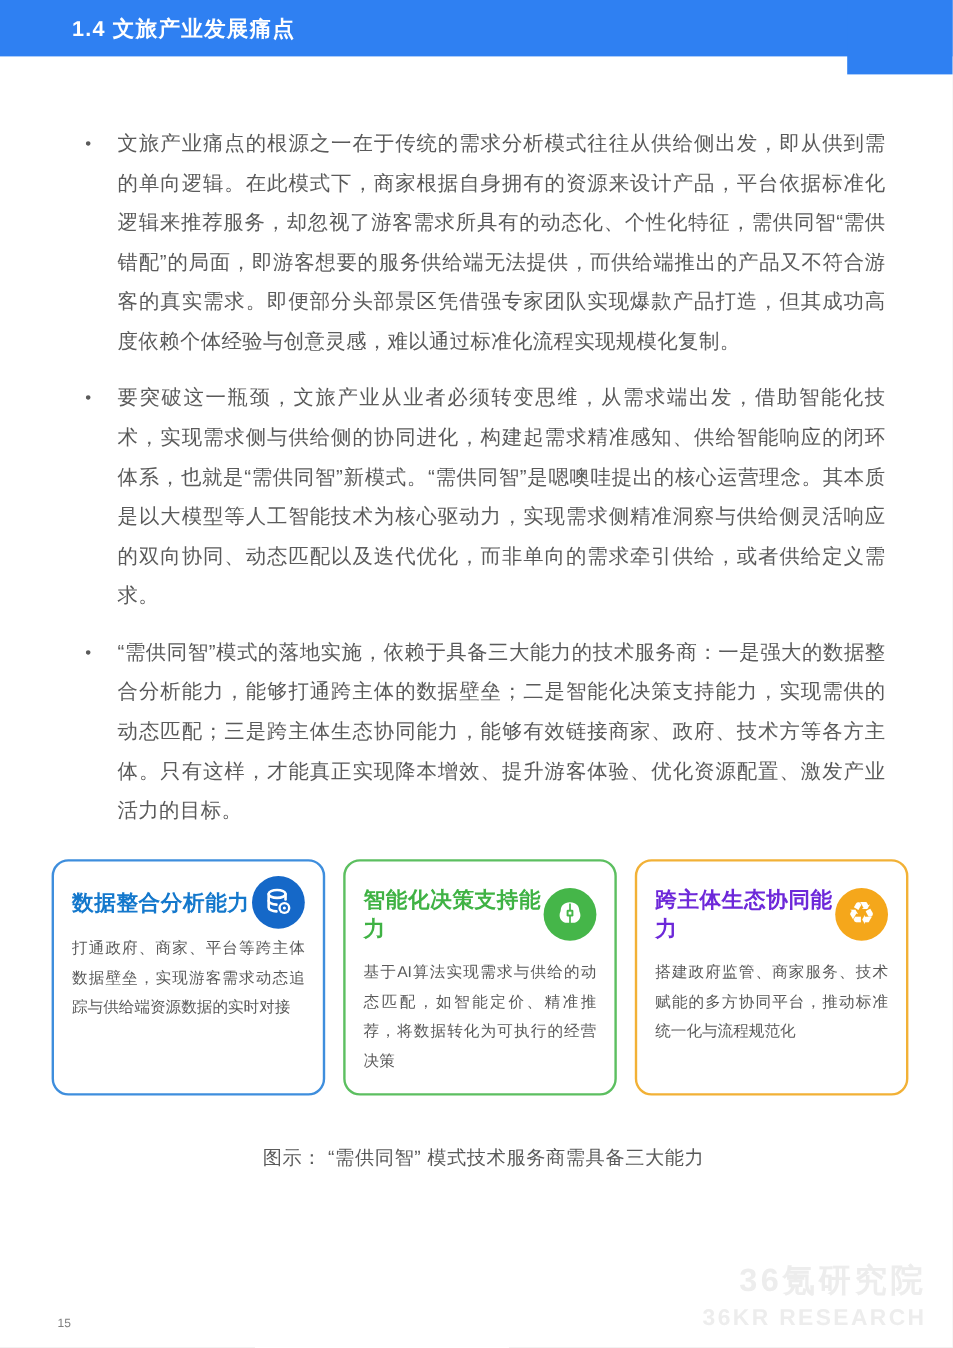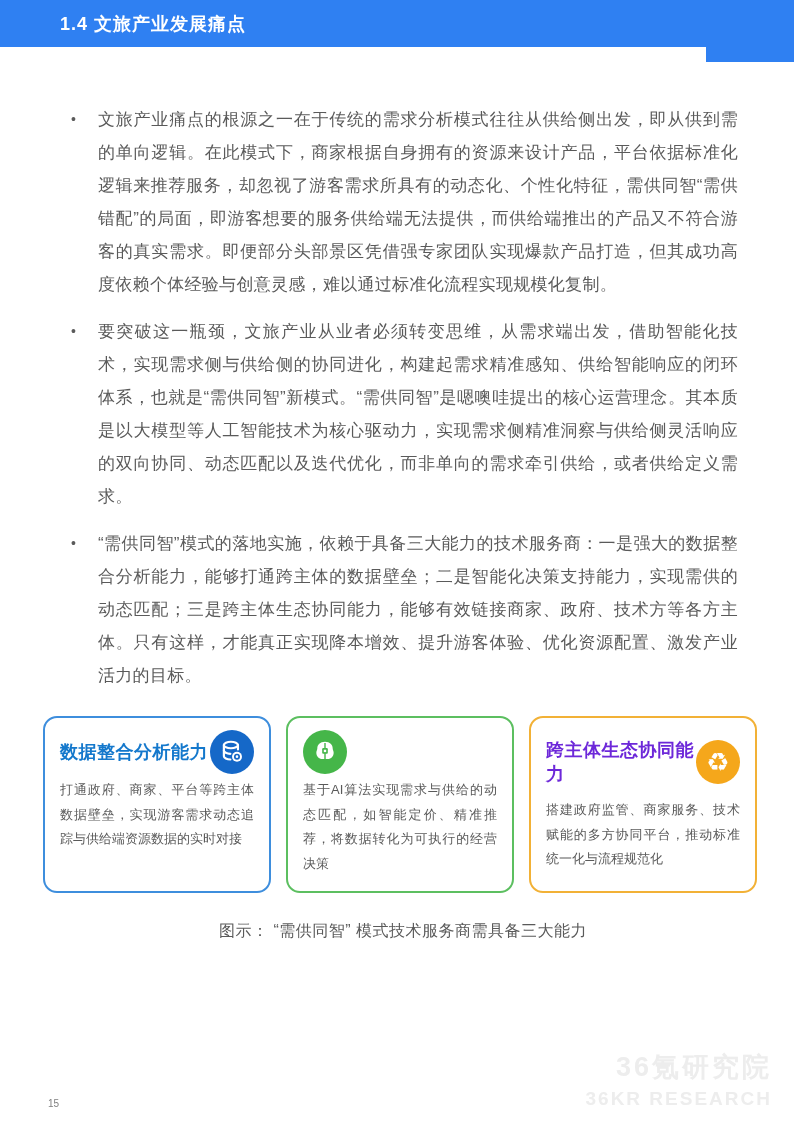--- a/index.html
+++ b/index.html
@@ -26,21 +26,21 @@
   .card{flex:1;box-sizing:border-box;border:2px solid;border-radius:14px;background:#fff;padding:12px 15px 14px;min-height:153px;}
   .card-head{display:flex;justify-content:space-between;align-items:center;}
   .card-head h3{margin:8px 0 8px;font-size:18px;letter-spacing:0.5px;}
   .icon-circle{flex:none;width:44px;height:44px;border-radius:50%;display:flex;align-items:center;justify-content:center;}
   .card-body{margin:4px 0 0;font-size:13px;line-height:1.9;color:#5a5a5a;text-align:justify;}
   .card--blue{border-color:#3e8edd;}   .card--blue h3{color:#1478cc;}   .card--blue .icon-circle{background:#1568c8;}
   .card--green{border-color:#5cbf60;}  .card--green h3{color:#3fb244;}  .card--green .icon-circle{background:#45b649;}
   .card--orange{border-color:#f2b136;} .card--orange h3{color:#6d28d9;} .card--orange .icon-circle{background:#f5a71b;}
   .recycle-glyph{color:#fff;font-size:26px;line-height:1;font-family:"DejaVu Sans",sans-serif;}
   
-  .caption{color:#5a5a5a;font-size:16px;text-align:center;margin:28px 0 0;letter-spacing:0.5px;}
+  .caption{color:#5a5a5a;font-size:16px;text-align:center;margin:42px 0 0;letter-spacing:0.5px;}
   .watermark{position:absolute;right:22px;bottom:13px;text-align:right;color:#ededed;font-weight:bold;}
   .wm-cn{font-size:27px;letter-spacing:3px;}
   .wm-en{font-size:19px;letter-spacing:2px;margin-top:3px;}
   .page-num{position:absolute;left:28px;bottom:14px;color:#7f7f7f;font-size:10px;margin-left:20px;}
 </style>
 </head>
 <body>
 
 <div class="page">
 
@@ -83,20 +83,21 @@
               <circle cx="16.6" cy="16.3" r="4.6" fill="#ffffff"></circle>
               <circle cx="16.6" cy="16.3" r="2" fill="none" stroke="#1568c8" stroke-width="1.6"></circle>
             </svg>
           </span>
         </div>
         <p class="card-body">打通政府、商家、平台等跨主体数据壁垒，实现游客需求动态追踪与供给端资源数据的实时对接</p>
       </div>
 
       <div class="card card--green">
         <div class="card-head">
+          <h3>智能化决策支持能力</h3>
           <span class="icon-circle">
             <svg width="26" height="26" viewBox="0 0 24 24">
               <path fill="#ffffff" d="M12 2.6c-4.6 0-7.1 2.9-7.1 6.1 0 1.3-.9 2.1-.9 4 0 3.1 2.4 5.8 5.5 5.8h5c3.1 0 5.5-2.7 5.5-5.8 0-1.9-.9-2.7-.9-4 0-3.2-2.5-6.1-7.1-6.1z"></path>
               <path d="M12 3.6v15" stroke="#45b649" stroke-width="1.3"></path>
               <rect x="9.4" y="8.4" width="5.2" height="5.2" rx="1" fill="#45b649"></rect>
               <rect x="10.9" y="9.9" width="2.2" height="2.2" fill="#ffffff"></rect>
             </svg>
           </span>
         </div>
         <p class="card-body">基于AI算法实现需求与供给的动态匹配，如智能定价、精准推荐，将数据转化为可执行的经营决策</p>

